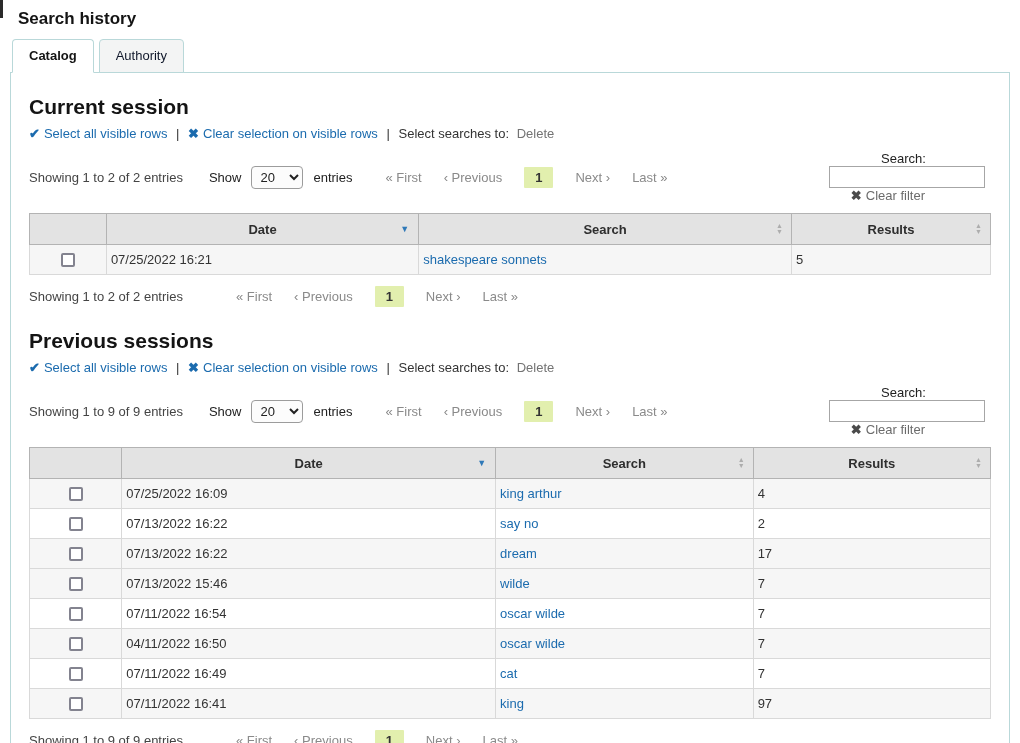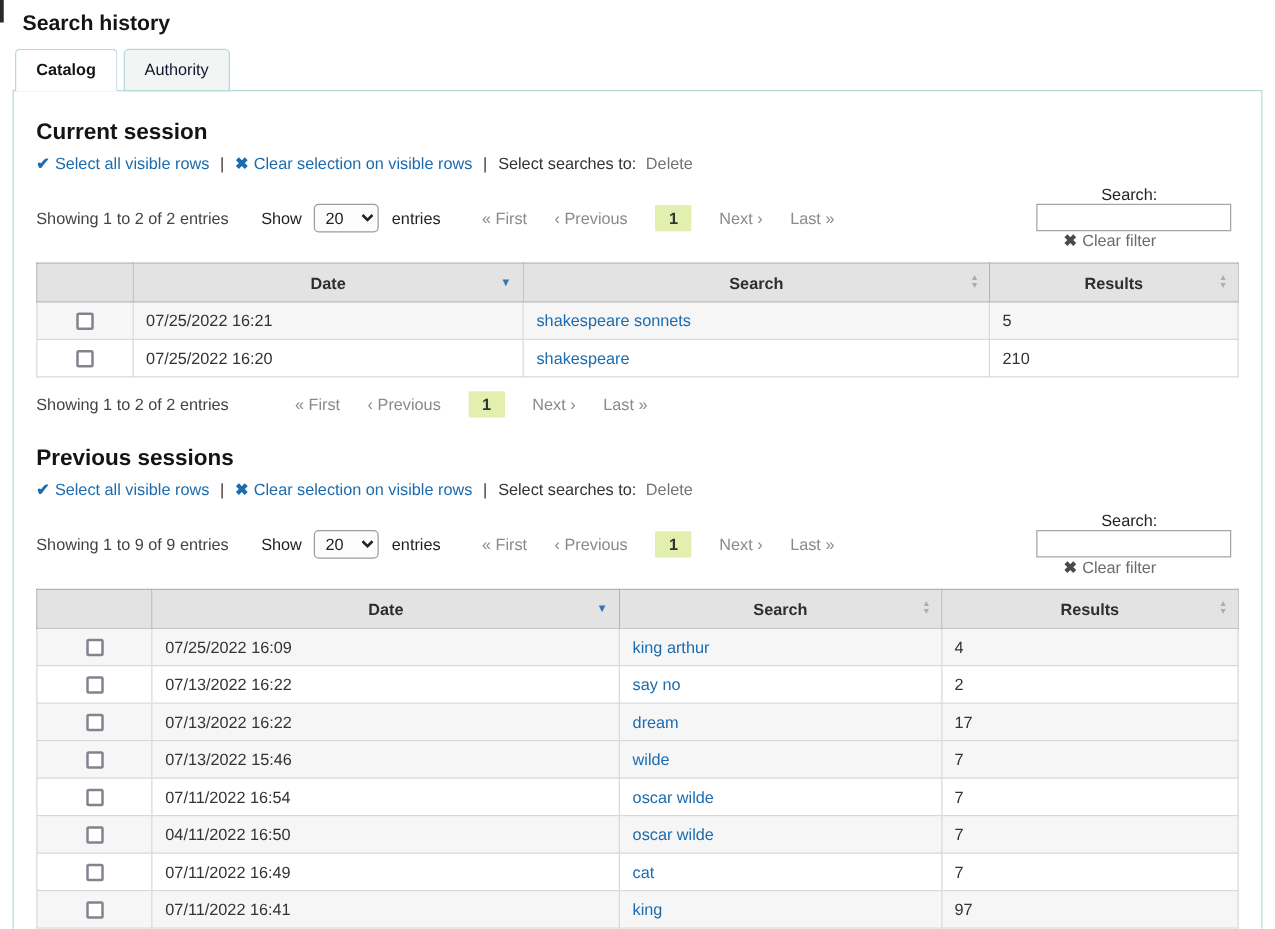--- a/index.html
+++ b/index.html
@@ -31,21 +31,21 @@
 
   
   .container {
     margin: 0 10px;
     border: 1px solid #b9d8d9;
     padding: 16px 18px 10px;
     height: 680px;
     background: #fff;
   }
 
-  h2 { font-size: 18px; font-weight: bold; color: #141414; margin: 6px 0 7px; }
+  h2 { font-size: 21px; font-weight: bold; color: #141414; margin: 6px 0 7px; }
 
   .sel-toolbar { margin: 2px 0 10px; color: #333; }
   .sel-toolbar a { color: #1b6bae; }
   .sel-toolbar .icon { font-weight: bold; margin-right: 4px; color: #1b6bae; font-style: normal; }
   .sel-toolbar .sep { margin: 0 5px; color: #333; }
   .disabled-link { color: #737373; margin-left: 4px; }
 
   
   .controls { display: flex; align-items: center; margin: 10px 0 10px; }
   .info { color: #444; }
@@ -88,21 +88,21 @@
   th {
     background: #e3e3e3;
     border: 1px solid #b3b3b3;
     height: 31px;
     font-weight: bold;
     color: #2e2e2e;
     text-align: center;
     position: relative;
     font-size: 13px;
   }
-  td { border: 1px solid #d9d9d9; height: 30px; padding: 0 10px; color: #333; }
+  td { border: 1px solid #d9d9d9; height: 30px; padding: 0 4px; color: #333; }
   tr.odd td { background: #f6f6f6; }
   tr.even td { background: #ffffff; }
   td.cb-cell, th.cb-col { text-align: center; padding: 0; }
   td a { color: #1b6bae; }
   .checkbox {
     display: inline-block; width: 14px; height: 14px;
     border: 2px solid #83838f; border-radius: 2px;
     background: #fff; vertical-align: middle; cursor: pointer;
   }
   .sort-desc {
@@ -192,26 +192,20 @@
               </span></th>
         </tr>
       </thead>
       <tbody>
           <tr class="odd">
     <td class="cb-cell"><span class="checkbox"></span></td>
     <td>07/25/2022 16:21</td>
     <td><a href="#">shakespeare sonnets</a></td>
     <td>5</td>
   </tr>
-          <tr class="even">
-    <td class="cb-cell"><span class="checkbox"></span></td>
-    <td>07/25/2022 16:20</td>
-    <td><a href="#">shakespeare</a></td>
-    <td>210</td>
-  </tr>
         </tbody>
     </table>
 
     <div class="bottom-pg">
       <span class="info">Showing 1 to 2 of 2 entries</span>
       <span class="pagination">
         <span class="pg-link"><span>«</span> <span>First</span></span>
         <span class="pg-link"><span>‹</span> <span>Previous</span></span>
         <span class="pg-current">1</span>
         <span class="pg-link"><span>Next</span> <span>›</span></span>

